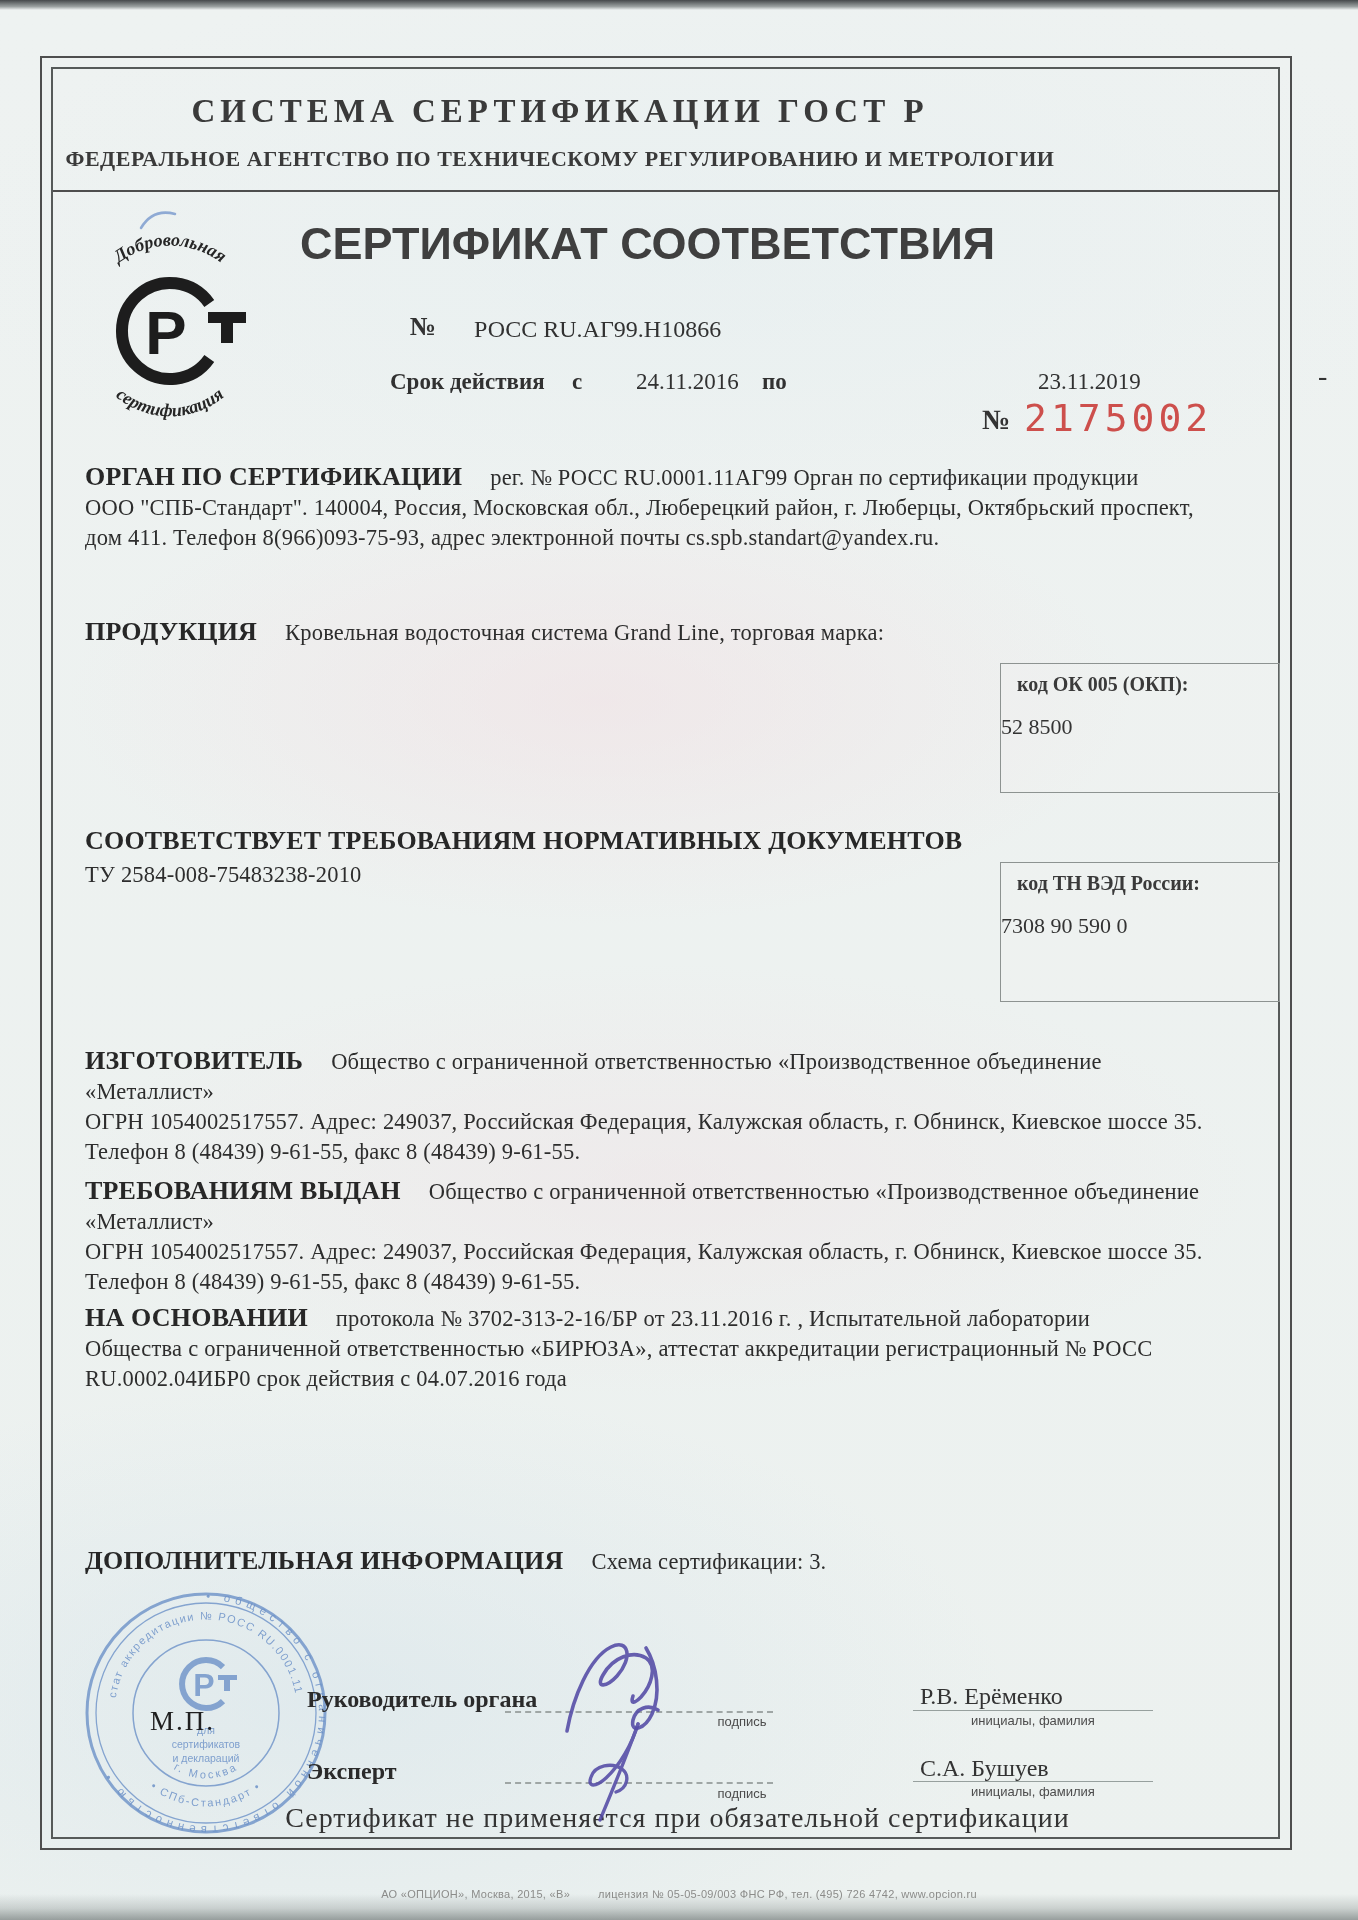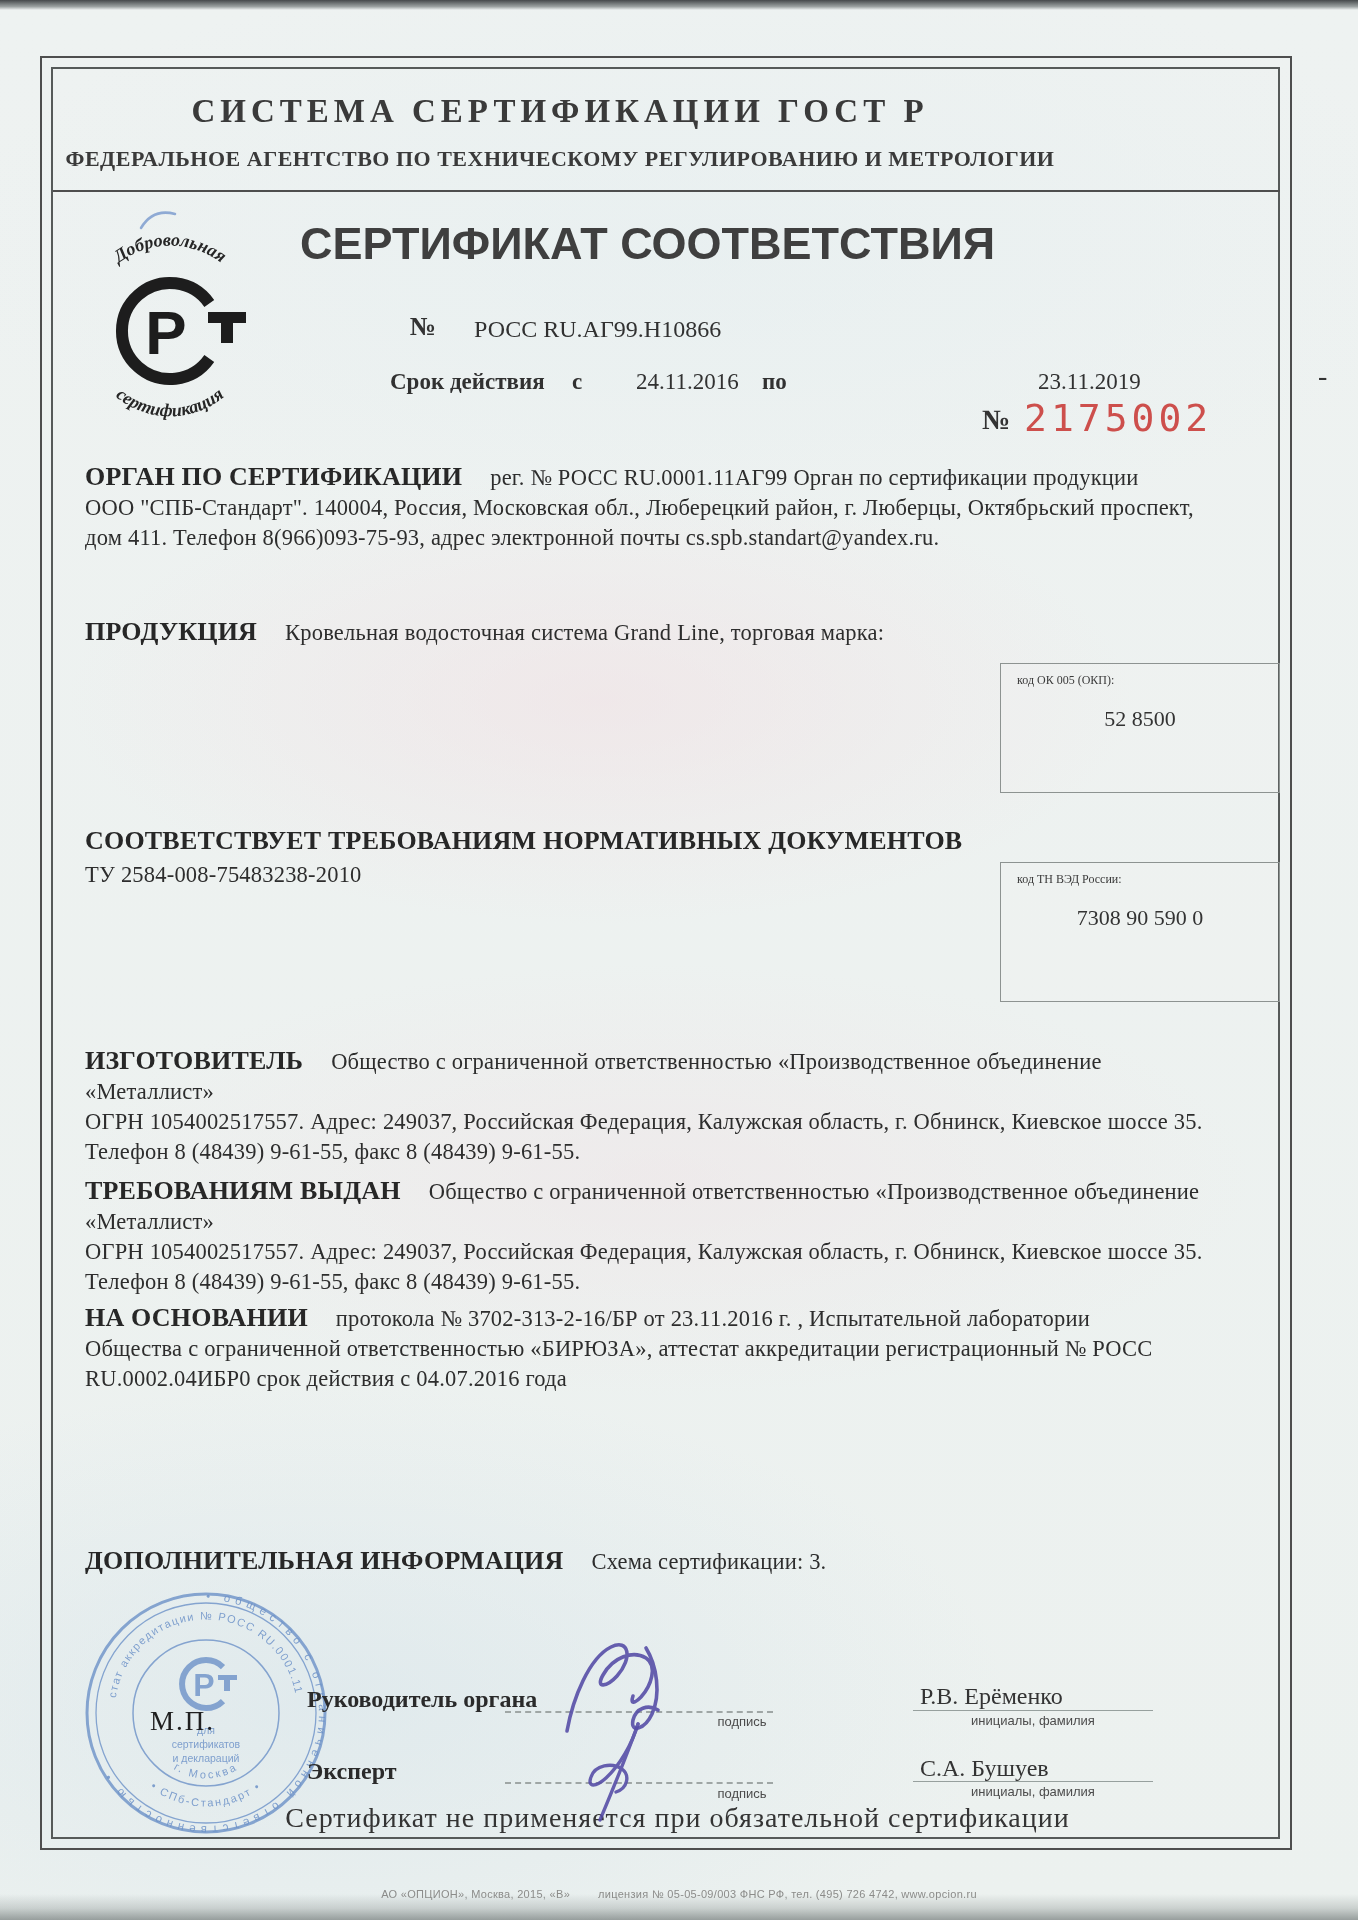--- a/index.html
+++ b/index.html
@@ -24,22 +24,22 @@
   .sys-title{left:55px;top:93px;width:1010px;text-align:center;font-weight:bold;font-size:33px;letter-spacing:5px;color:#3a3a3a;}
   .agency{left:55px;top:146px;width:1010px;text-align:center;font-weight:bold;font-size:22px;letter-spacing:.5px;color:#3a3a3a;}
   .cert-title{left:300px;top:218px;font-family:"Liberation Sans","DejaVu Sans",sans-serif;font-weight:bold;font-size:45px;color:#3f3f3f;}
   .numero{font-size:26px;color:#333;}
   .serif23{font-size:23px;color:#313131;}
   .bold{font-weight:bold;}
   .red-num{font-family:"DejaVu Sans Mono",monospace;font-size:38px;letter-spacing:4px;color:#cd4f4c;}
   .para{left:85px;font-size:22.5px;line-height:30px;letter-spacing:.2px;color:#2d2d2d;}
   .lead{font-weight:bold;font-size:26px;letter-spacing:.2px;margin-right:28px;color:#272727;}
   .code-box{width:280px;border:1px solid #8d9391;box-sizing:border-box;background:rgba(255,255,255,.06);}
-  .code-label{padding:9px 6px 0 16px;font-size:12px;color:#3a3a3a;}
-  .code-value{text-align:center;margin-top:18px;font-size:22px;color:#333;}
+  .code-label{padding:9px 6px 0 16px;font-size:20px;color:#3a3a3a;font-weight:bold;}
+  .code-value{margin-top:18px;font-size:22px;color:#333;}
   .sig-role{font-weight:bold;font-size:24px;color:#2a2a2a;}
   .sig-line{border-top:2px dashed #9fa6a5;height:0;}
   .tiny{font-family:"Liberation Sans","DejaVu Sans",sans-serif;font-size:13px;color:#4c4c4c;}
   .name{font-size:24px;color:#333;}
   .name-line{border-top:1px solid #97a09e;height:0;}
   .footnote{left:65px;top:1802px;width:1225px;text-align:center;font-size:28px;letter-spacing:1px;color:#343434;}
   .imprint{left:0;top:1888px;width:1358px;text-align:center;font-family:"Liberation Sans","DejaVu Sans",sans-serif;
     font-size:11px;color:#8b8b89;letter-spacing:.3px;}
   .imprint span{margin:0 14px;}
   .mp{font-size:27px;letter-spacing:2px;color:#1f1f1f;z-index:6;}

